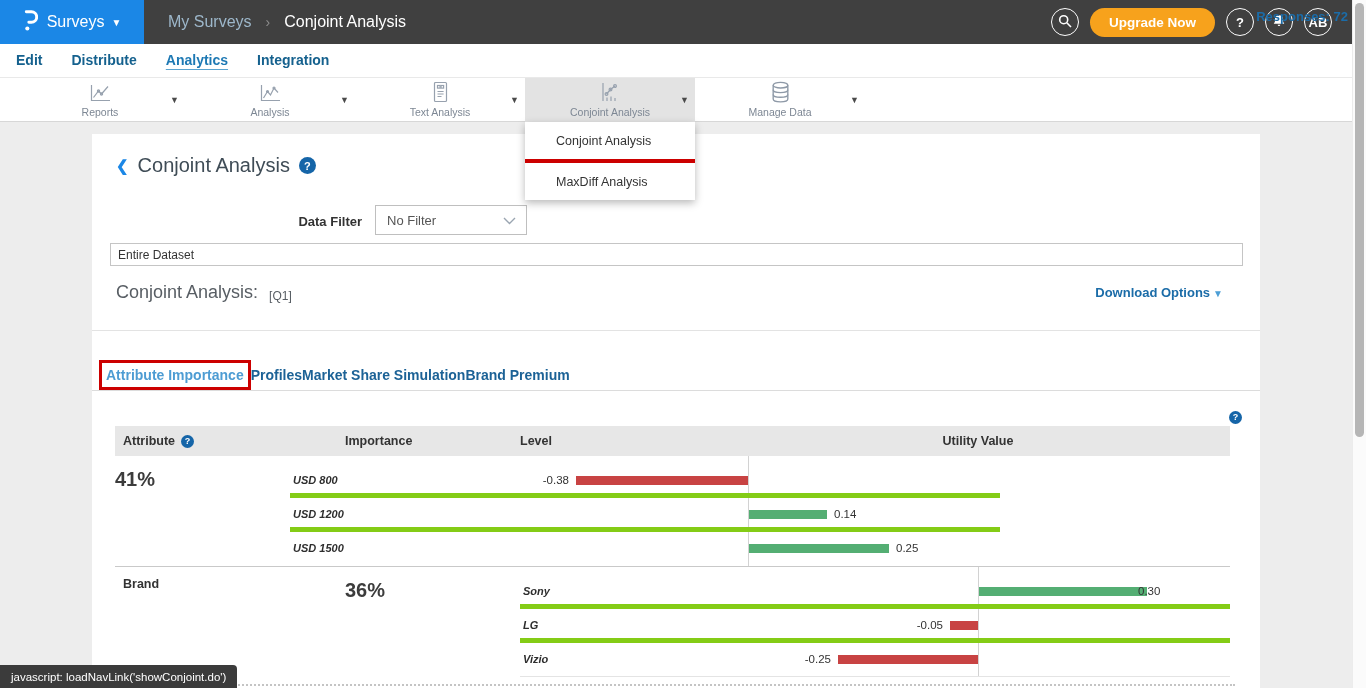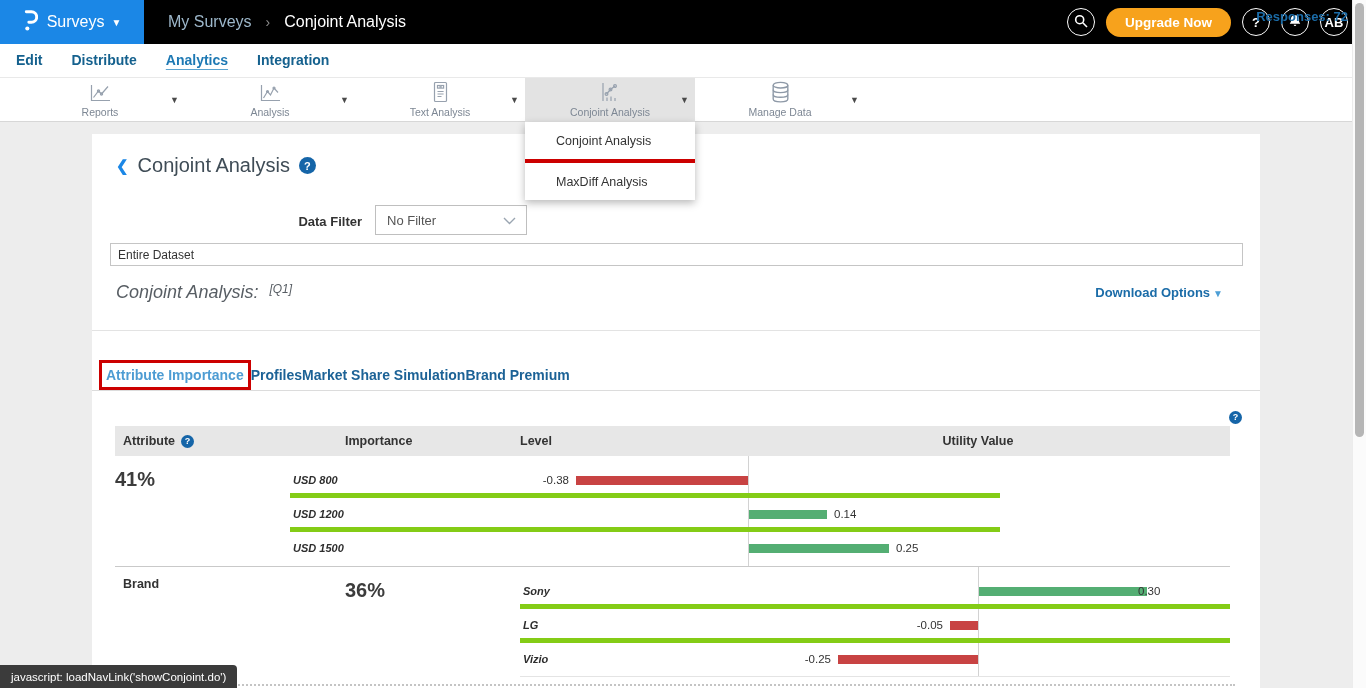--- a/index.html
+++ b/index.html
@@ -1,31 +1,31 @@
 <!DOCTYPE html>
 <html><head>
 <meta charset="utf-8">
 <style>
   * { margin:0; padding:0; box-sizing:border-box; }
   html,body { width:1366px; height:688px; overflow:hidden; background:#ededed;
     font-family:"Liberation Sans", sans-serif; }
   .stage { position:relative; width:1366px; height:688px; }
 
   
-  .topbar { position:absolute; left:0; top:0; width:1352px; height:44px; background:#000000;
+  .topbar { position:absolute; left:0; top:0; width:1352px; height:44px; background:#404040;
     display:flex; align-items:center; }
   .logo-block { width:144px; height:44px; background:#1b87e6; display:flex; align-items:center;
     justify-content:center; gap:9px; cursor:pointer; }
   .logo-block .product { color:#fff; font-size:16px; }
   .logo-caret { color:#fff; font-size:10px; margin-left:-2px; }
   .breadcrumb { display:flex; align-items:center; gap:14px; margin-left:24px; font-size:16px; }
   .crumb-parent { color:#9db7ca; cursor:pointer; }
   .crumb-sep { color:#8d8d8d; font-size:14px; }
   .crumb-current { color:#fff; }
-  .topbar-right { margin-left:auto; display:flex; align-items:center; gap:11px; padding-right:4px; }
+  .topbar-right { margin-left:auto; display:flex; align-items:center; gap:11px; padding-right:20px; }
   .circle-btn { width:28px; height:28px; border-radius:50%; border:1.5px solid #fdfdfd; color:#fff;
     display:flex; align-items:center; justify-content:center; font-size:13px; font-weight:700; cursor:pointer; }
   .upgrade-btn { background:#f7a21c; color:#fff; font-size:13.5px; font-weight:700; border:none;
     border-radius:16px; padding:7px 19px; cursor:pointer; }
 
   
   .surveynav { position:absolute; left:0; top:44px; width:1352px; height:34px; background:#fff;
     border-bottom:1px solid #e9e9e9; display:flex; align-items:center; gap:29px; padding-left:16px; }
   .surveynav .nav-item { font-size:14px; font-weight:700; color:#15618e; cursor:pointer;
     text-decoration:none; padding-bottom:2px; }
@@ -64,21 +64,21 @@
   .filter-label { position:absolute; left:170px; top:80px; width:100px; text-align:right;
     font-size:13px; font-weight:700; color:#333; }
   .filter-select { position:absolute; left:283px; top:71px; width:152px; height:30px;
     border:1px solid #bfbfbf; background:#fff; display:flex; align-items:center;
     justify-content:space-between; padding:0 10px 0 11px; font-size:13px; color:#555; cursor:pointer; }
 
   .dataset-input { position:absolute; left:18px; top:109px; width:1133px; height:23px;
     border:1px solid #c5c5c5; font-size:12px; color:#333; padding:0 7px;
     font-family:"Liberation Sans", sans-serif; background:#fff; }
 
-  .heading-row { position:absolute; left:24px; top:148px; display:flex; align-items:flex-start; gap:11px;font-style:italic; }
+  .heading-row { position:absolute; left:24px; top:148px; display:flex; align-items:flex-end; gap:11px; }
   .section-heading { font-size:18px; color:#585e64; }
   .section-question { font-size:12px; color:#585e64; }
   .download-opts { position:absolute; right:37px; top:151px; font-size:13px; font-weight:700;
     color:#1b6ca8; cursor:pointer; }
   .download-opts .dcaret { font-size:10px; color:#4d9fd6; margin-left:3px; }
 
   .divider1 { position:absolute; left:0; top:196px; width:1168px; border-top:1px solid #e3e3e3; }
   .divider2 { position:absolute; left:0; top:256px; width:1168px; border-top:1px solid #dcdcdc; }
 
   .tabs { position:absolute; left:7px; top:226px; display:flex; align-items:center; }

